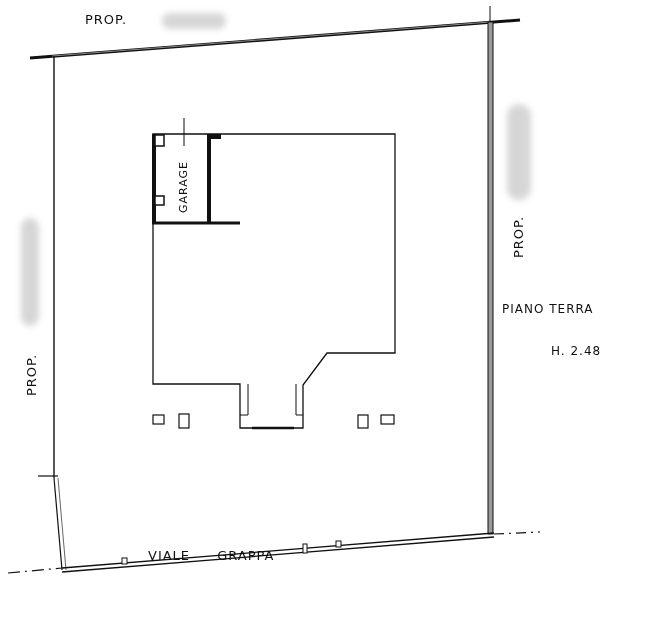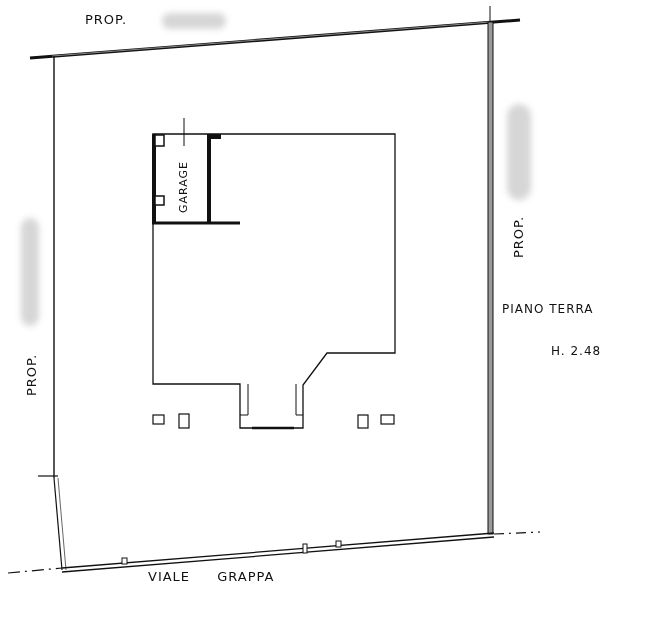--- a/index.html
+++ b/index.html
@@ -76,13 +76,13 @@
 
 <div class="label rot" style="left:24px; top:396px; transform: rotate(-90deg);">PROP.</div>
 
 <div class="label rot" style="left:511px; top:258px; transform: rotate(-90deg);">PROP.</div>
 
 <div class="label rot" style="left:177px; top:213px; font-size:11px; transform: rotate(-90deg);">GARAGE</div>
 
 <div class="label" style="left:502px; top:302px; font-size:12px;">PIANO TERRA</div>
 <div class="label" style="left:551px; top:320px; font-size:12px;margin-top:24px;">H. 2.48</div>
 
-<div class="label" style="left:148px; top:569px; word-spacing:22px;">VIALE GRAPPA</div>
+<div class="label" style="left:148px; top:548px; word-spacing:22px;">VIALE GRAPPA</div>
 
 </body></html>

